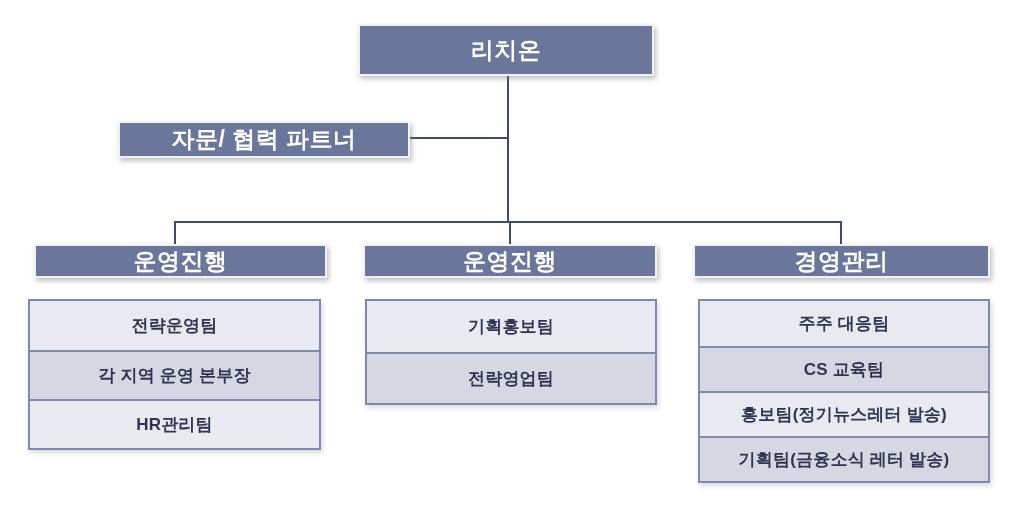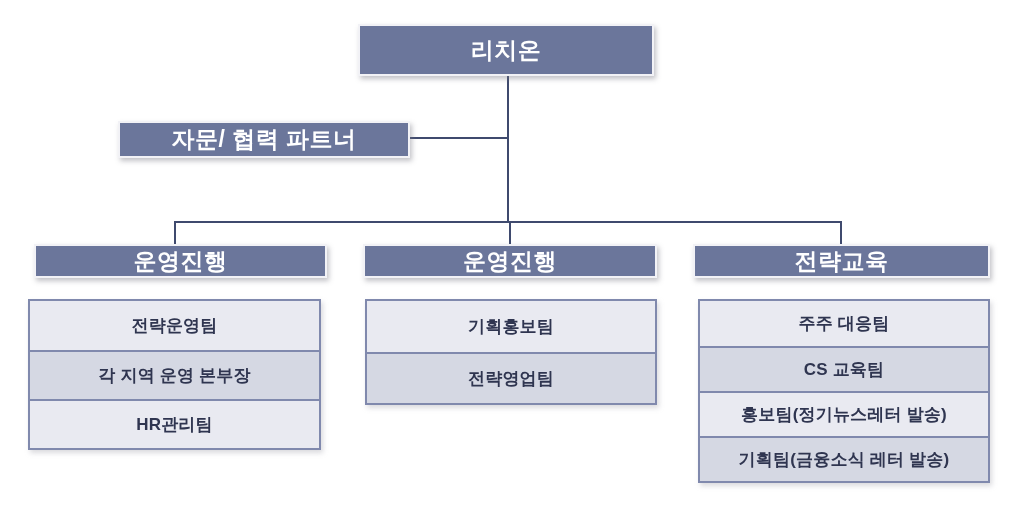--- a/index.html
+++ b/index.html
@@ -56,21 +56,21 @@
     <span>자문/ 협력 파트너</span>
   </div>
 
   <div class="node branch-header bh-1">
     <span>운영진행</span>
   </div>
   <div class="node branch-header bh-2">
     <span>운영진행</span>
   </div>
   <div class="node branch-header bh-3">
-    <span>전략교육</span>
+    <span>경영관리</span>
   </div>
 
   <div class="team-table tt-1">
     <div class="team-row">전략운영팀</div>
     <div class="team-row">각 지역 운영 본부장</div>
     <div class="team-row">HR관리팀</div>
   </div>
 
   <div class="team-table tt-3">
     <div class="team-row">주주 대응팀</div>

